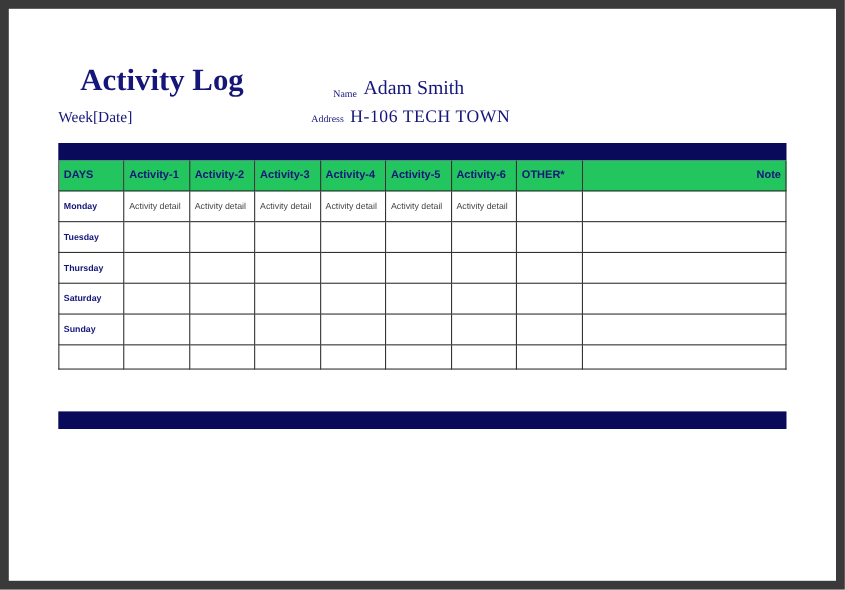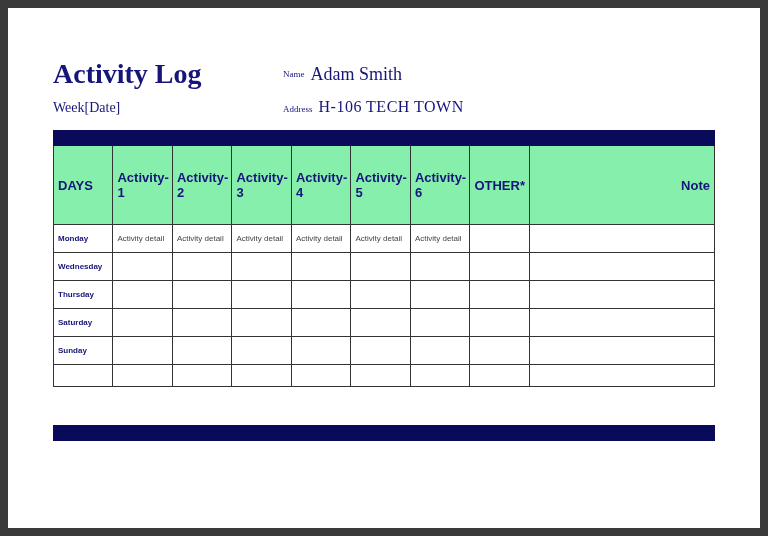--- a/index.html
+++ b/index.html
@@ -12,22 +12,23 @@
     }
     .page {
       width: 100%;
       height: 100%;
       background: #ffffff;
       padding: 50px 45px 20px 45px;
       position: relative;
     }
     .header-row {
       display: flex;
-      align-items: center;
+      align-items: flex-end;
       margin-bottom: 8px;
+      margin-left: 20px;
     }
     .title {
       color: #15157a;
       font-size: 28px;
       font-weight: bold;
       font-family: Georgia, serif;
       width: 230px;
     }
     .label-small {
       color: #15157a;
@@ -60,27 +61,27 @@
       height: 16px;
       background: #0a0a5a;
       width: 100%;
     }
     table {
       width: 100%;
       border-collapse: collapse;
       table-layout: fixed;
     }
     th {
-      background: #86efac;
-      color: #15157a;
-      font-size: 13px;
+      background: #22c55e;
+      color: #15157a;
+      font-size: 10px;
       font-weight: bold;
       font-family: Arial, sans-serif;
       text-align: left;
-      padding: 24px 4px;
+      padding: 8px 4px;
       border: 1px solid #333;
       border-top: none;
     }
     th.note-col {
       text-align: right;
     }
     td {
       border: 1px solid #333;
       height: 28px;
       font-size: 8px;
@@ -153,21 +154,21 @@
           <td>Activity detail</td>
           <td>Activity detail</td>
           <td>Activity detail</td>
           <td>Activity detail</td>
           <td>Activity detail</td>
           <td>Activity detail</td>
           <td></td>
           <td></td>
         </tr>
         <tr>
-          <td class="day-cell">Wednesday</td>
+          <td class="day-cell">Tuesday</td>
           <td></td>
           <td></td>
           <td></td>
           <td></td>
           <td></td>
           <td></td>
           <td></td>
           <td></td>
         </tr>
         <tr>

